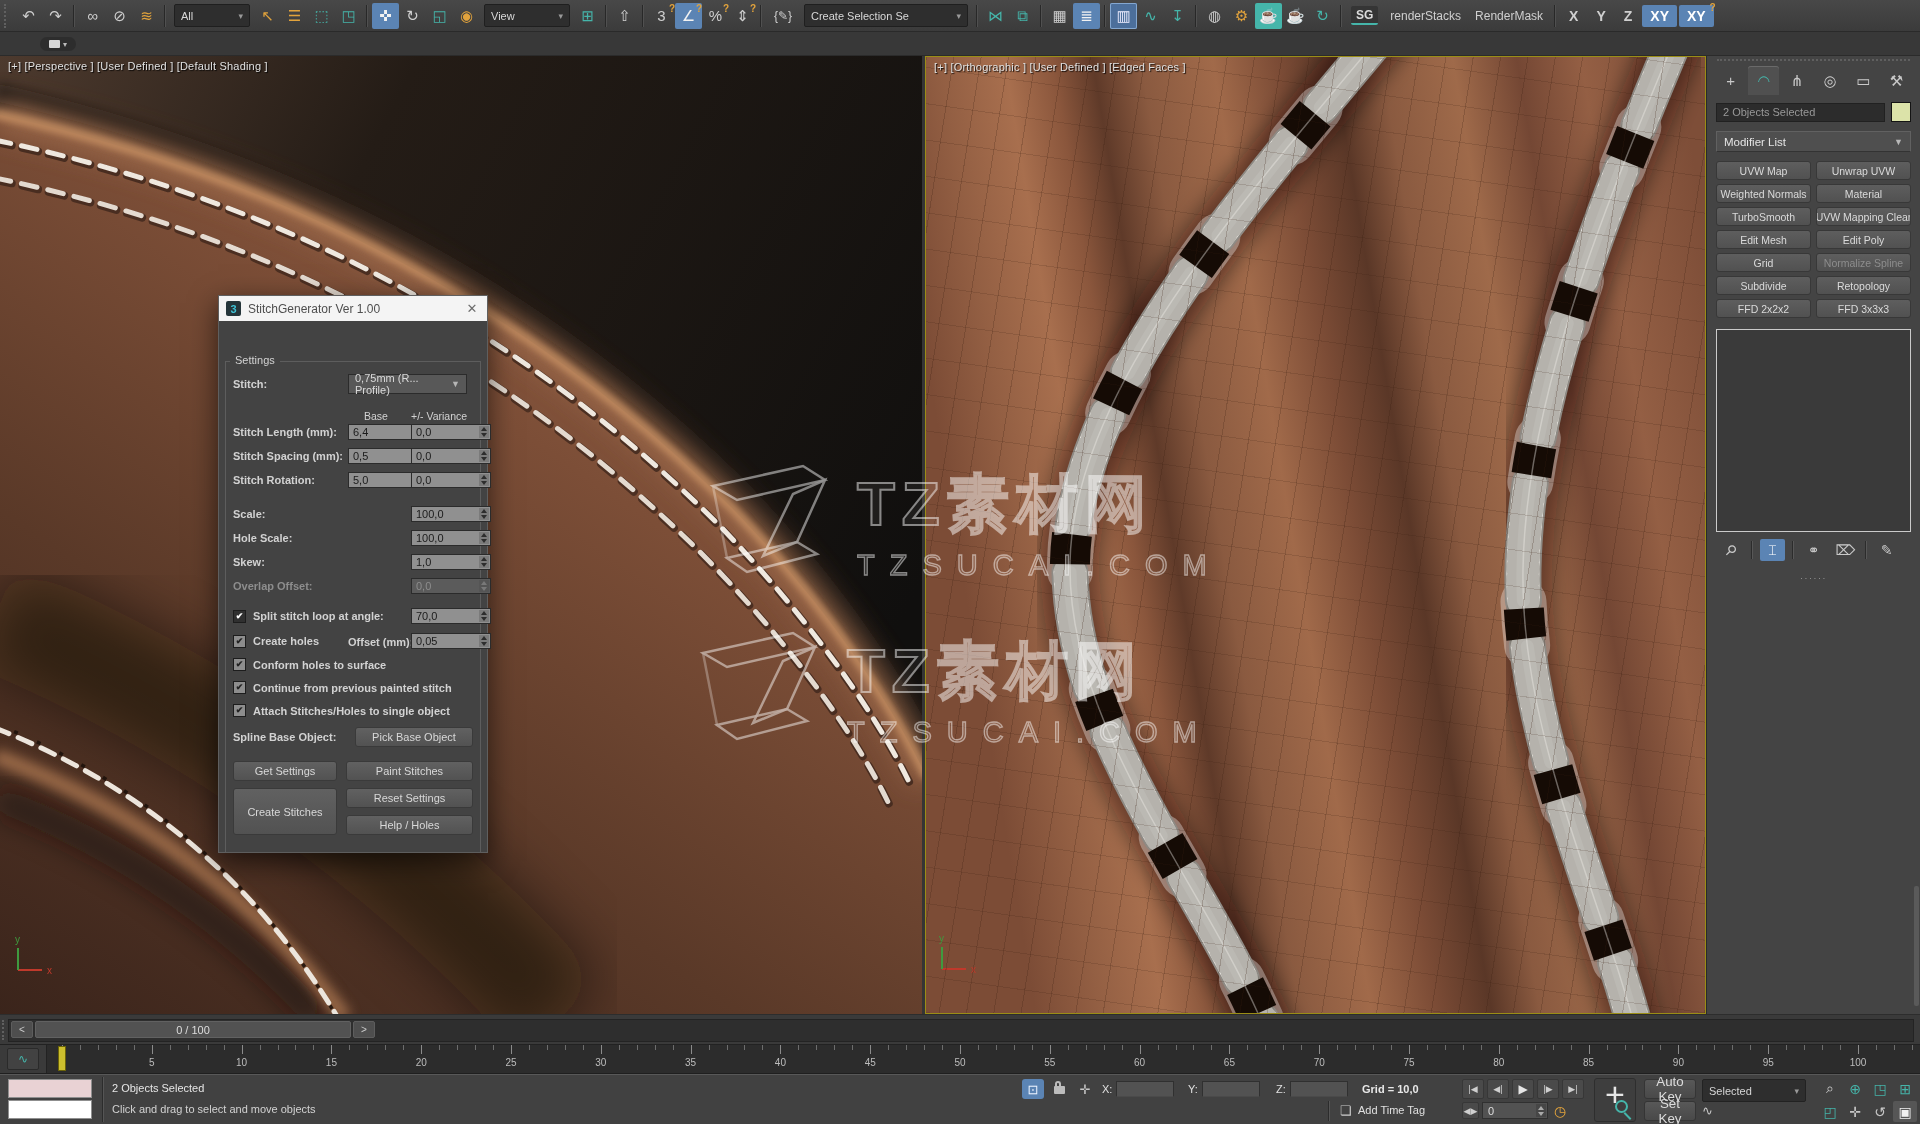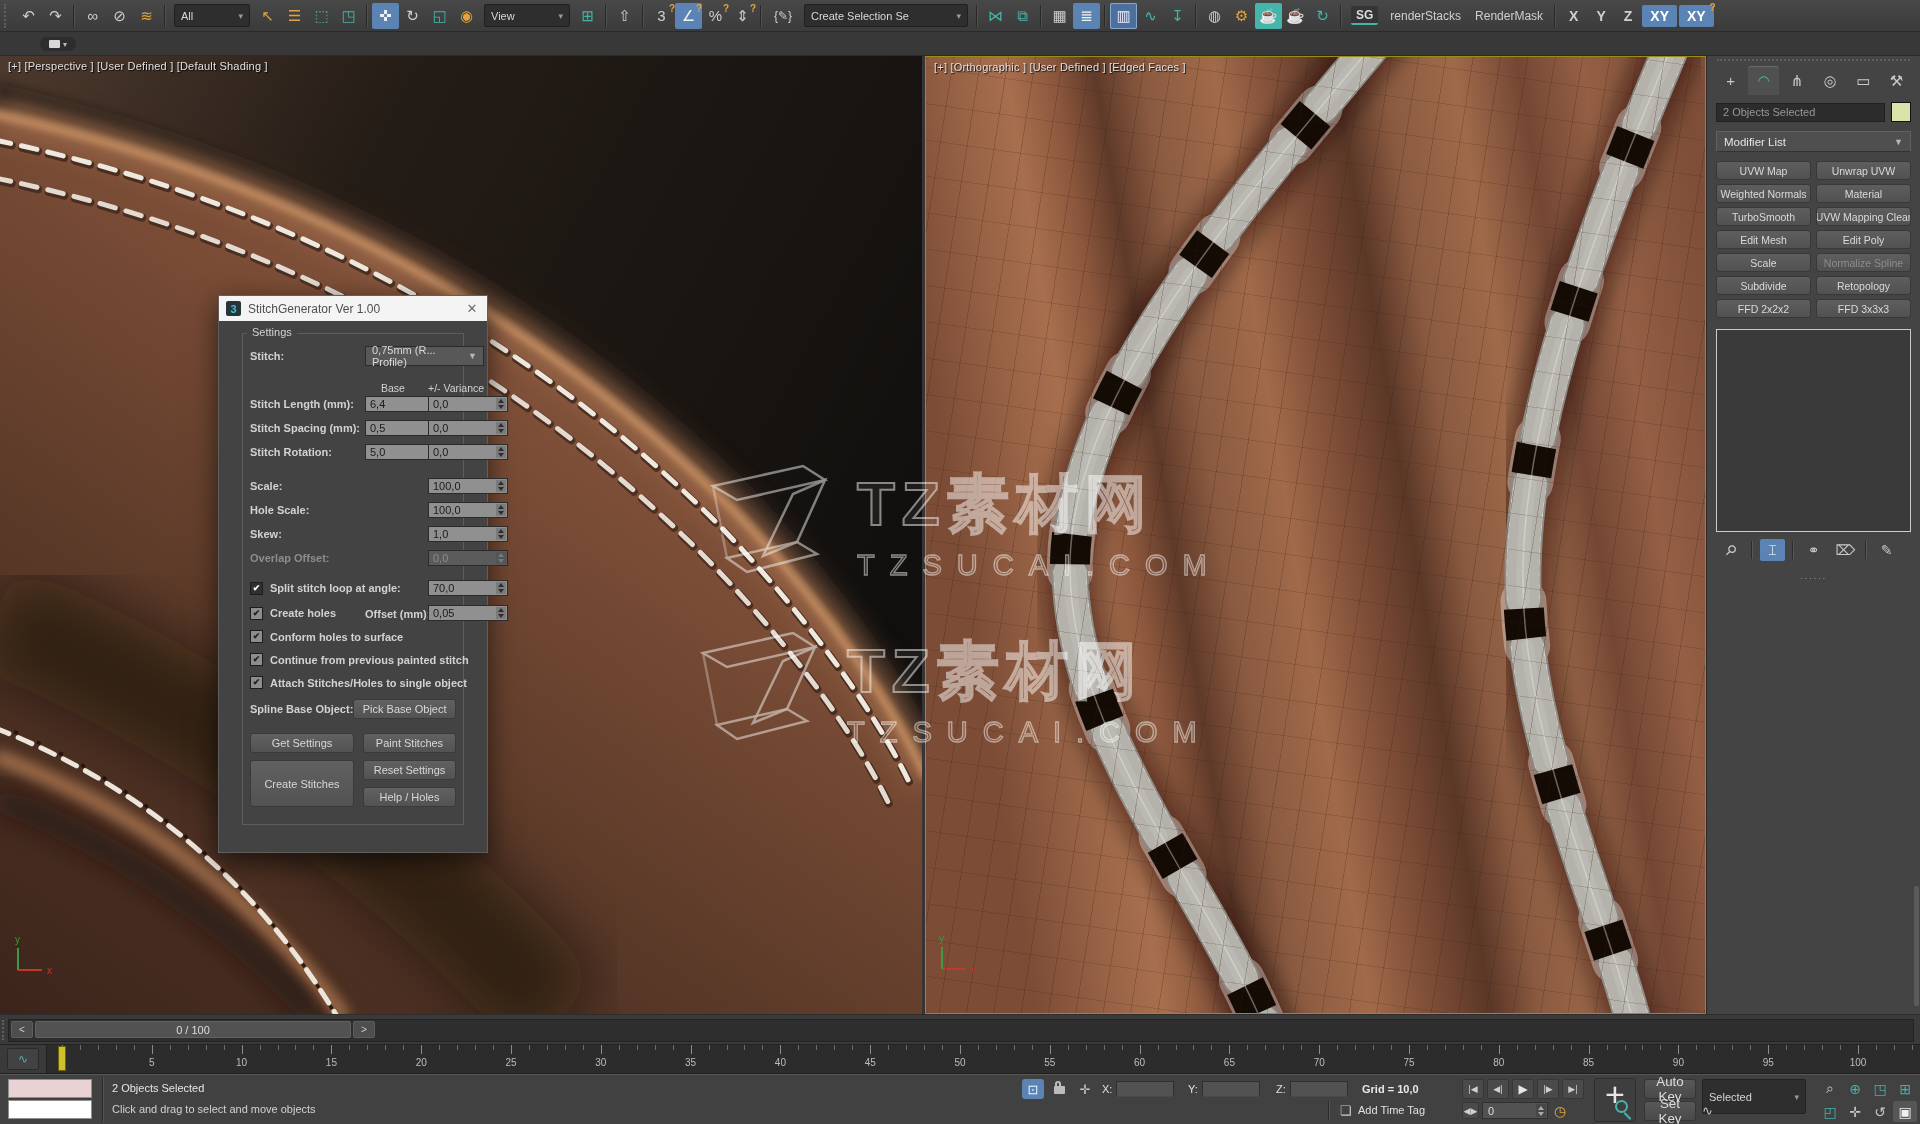--- a/index.html
+++ b/index.html
@@ -64,21 +64,21 @@
     color:rgba(255,255,255,.14);-webkit-text-stroke:1.3px rgba(255,255,255,.9);}
 
   
   #dlg{position:absolute;left:218px;top:239px;width:270px;height:558px;z-index:10;box-sizing:border-box;
     background:#434343;border:1px solid #5f5f5f;box-shadow:0 8px 26px rgba(0,0,0,.6);}
   .dlg-title{height:25px;background:#f4f4f4;display:flex;align-items:center;gap:7px;padding:0 7px;}
   .dlg-ico{width:15px;height:15px;background:#25353a;border-radius:2px;color:#3ec3d6;
     font-size:11px;font-weight:bold;display:flex;align-items:center;justify-content:center;}
   .dlg-title-text{flex:1;font-size:12px;color:#4e4e4e;}
   .dlg-close{color:#6d6d6d;font-size:13px;width:16px;text-align:center;}
-  .dlg-body{padding:3px 23px;}
+  .dlg-body{padding:3px 6px;margin-top:28px;}
   .grp{border:1px solid #5d5d5d;margin-top:9px;padding:12px 7px 8px;position:relative;height:492px;box-sizing:border-box;}
   .grp-label{position:absolute;top:-8px;left:4px;background:#434343;padding:0 5px;font-size:11px;color:#d2d2d2;}
   .grid3{display:grid;grid-template-columns:108px 56px 56px;column-gap:7px;align-items:center;}
   .drow{margin-bottom:8px;}
   .dlabel{font-size:11px;color:#d2d2d2;white-space:nowrap;font-weight:bold;}
   .hdr{font-size:10.5px;color:#d2d2d2;text-align:center;white-space:nowrap;}
   .spin{width:80px;height:16px;background:#909090;border:1px solid #2b2b2b;box-sizing:border-box;
     position:relative;font-size:11px;color:#1b1b1b;display:flex;align-items:center;padding:0 13px 0 4px;}
   .spin .arrows{position:absolute;right:1px;top:1px;bottom:1px;width:10px;background:#7b7b7b;
     display:flex;flex-direction:column;align-items:center;justify-content:center;gap:2px;}
@@ -166,21 +166,21 @@
   .sicon{position:absolute;width:22px;height:20px;display:flex;align-items:center;justify-content:center;
     color:#c6c6c6;font-size:13px;border-radius:3px;}
   .sicon.blue{background:#5b84b4;color:#eaf2ff;}
   .padlock{position:absolute;width:11px;height:8px;background:#bcbcbc;border-radius:1px;}
   .padlock::before{content:"";position:absolute;top:-5px;left:1px;width:6px;height:5px;
     border:2px solid #bcbcbc;border-bottom:none;border-radius:3px 3px 0 0;box-sizing:border-box;}
   .pbk{position:absolute;width:22px;height:20px;background:#4a4a4a;border:1px solid #373737;border-radius:2px;
     color:#cfcfcf;font-size:9px;display:flex;align-items:center;justify-content:center;box-sizing:border-box;}
   .sbtn{position:absolute;height:20px;background:linear-gradient(#585858,#494949);border:1px solid #353535;
     border-radius:3px;color:#dcdcdc;display:flex;align-items:center;justify-content:center;box-sizing:border-box;}
-  .sdd{position:absolute;height:35px;background:#2e2e2e;border:1px solid #222;border-radius:2px;
+  .sdd{position:absolute;height:23px;background:#2e2e2e;border:1px solid #222;border-radius:2px;
     color:#d6d6d6;display:flex;align-items:center;justify-content:space-between;padding:0 6px;box-sizing:border-box;}
   .bigkey{position:absolute;left:1594px;top:3px;width:42px;height:44px;background:#3e3e3e;
     border:1px solid #2e2e2e;border-radius:3px;box-sizing:border-box;}
   .bigkey .plus{position:absolute;left:0;top:-4px;width:100%;text-align:center;font-size:34px;color:#e6e6e6;}
   .bigkey .keyblob{position:absolute;right:7px;bottom:8px;width:9px;height:9px;border:2px solid #45b5aa;border-radius:50%;}
   .bigkey .keystem{position:absolute;right:3px;bottom:4px;width:9px;height:2px;background:#45b5aa;transform:rotate(45deg);}
   .framefield{position:absolute;left:1482px;top:27px;width:66px;height:17px;background:#525252;
     border:1px solid #303030;color:#ddd;display:flex;align-items:center;padding:0 14px 0 5px;box-sizing:border-box;position:absolute;}
   .framefield .arrows{position:absolute;right:1px;top:1px;bottom:1px;width:10px;background:#464646;
     display:flex;flex-direction:column;align-items:center;justify-content:center;gap:2px;}
@@ -672,21 +672,21 @@
     </div>
     <div class="pbtns" id="panel-buttons">
         <button class="pbtn">UVW Map</button>
         <button class="pbtn">Unwrap UVW</button>
         <button class="pbtn">Weighted Normals</button>
         <button class="pbtn">Material</button>
         <button class="pbtn">TurboSmooth</button>
         <button class="pbtn">UVW Mapping Clear</button>
         <button class="pbtn">Edit Mesh</button>
         <button class="pbtn">Edit Poly</button>
-        <button class="pbtn">Scale</button>
+        <button class="pbtn">Grid</button>
         <button class="pbtn disabled">Normalize Spline</button>
         <button class="pbtn">Subdivide</button>
         <button class="pbtn">Retopology</button>
         <button class="pbtn">FFD 2x2x2</button>
         <button class="pbtn">FFD 3x3x3</button>
       </div>
     <div class="pstack"></div>
     <div class="ptools" id="panel-tools">
         <div class="ptool">
           <span class="rot45">⚲</span>

